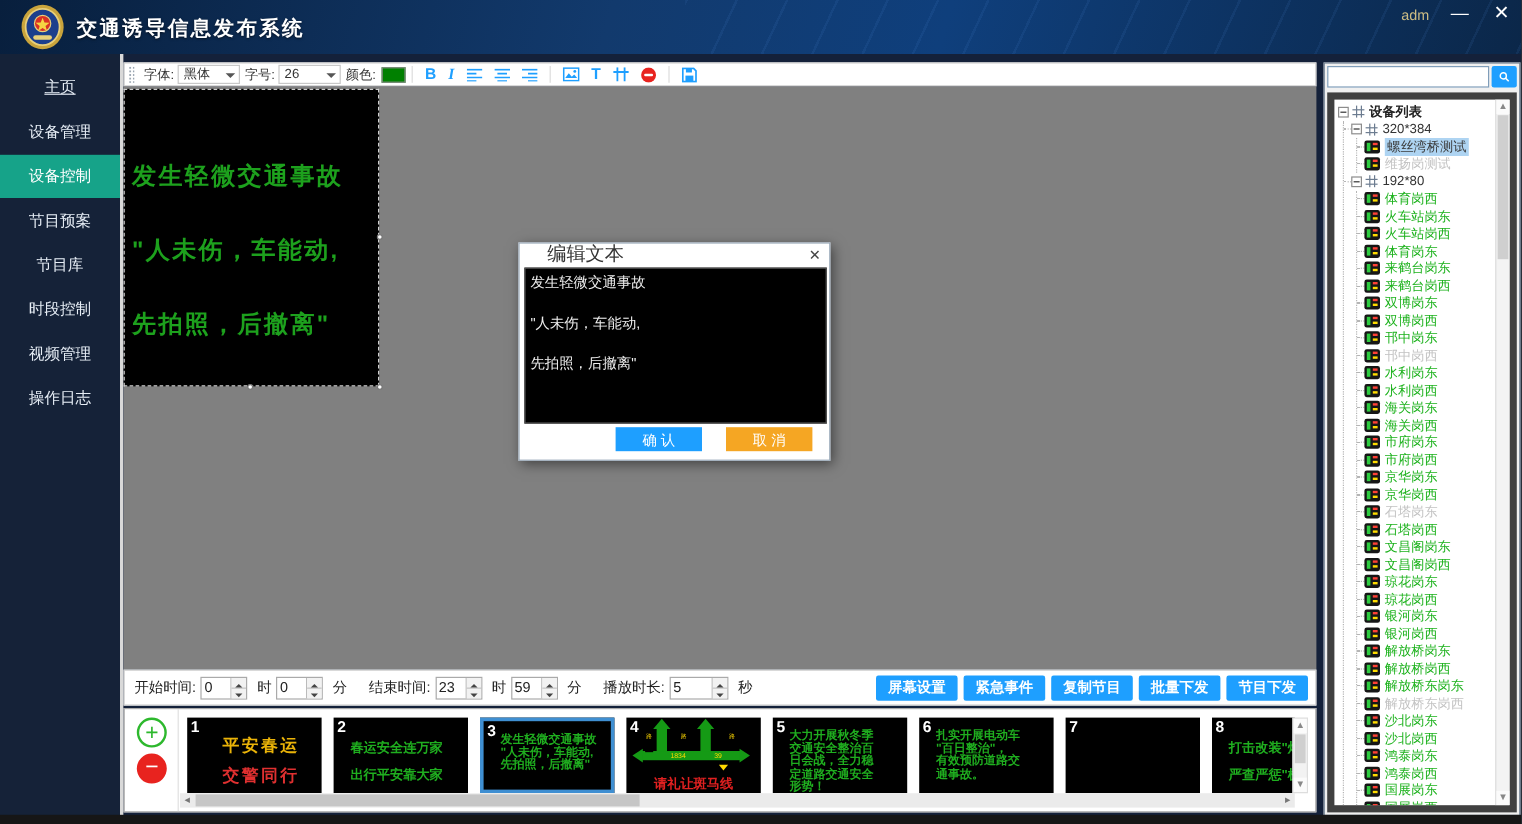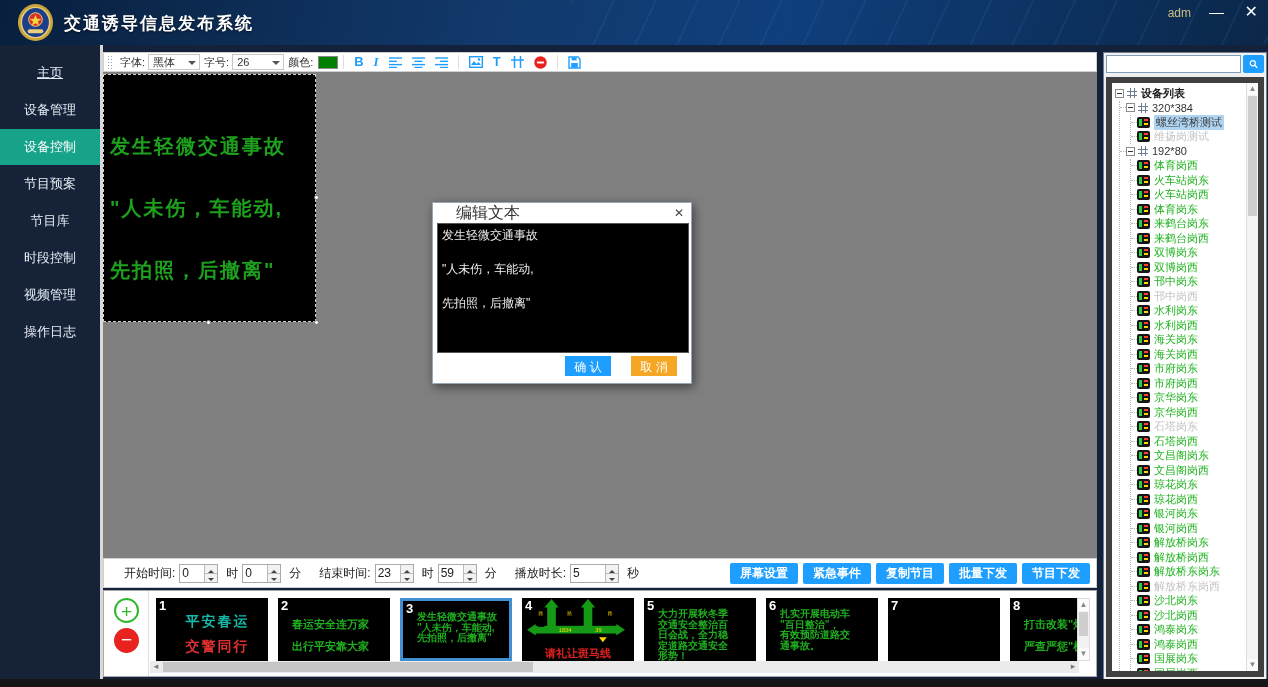--- a/index.html
+++ b/index.html
@@ -55,21 +55,21 @@
   .h-r{right:-4px;top:120px;}.h-b{left:102px;bottom:-4px;}.h-br{right:-4px;bottom:-4px;}
 
   
   .dialog{position:absolute;left:329px;top:130px;width:260px;height:182px;background:#fff;
     border:1px solid #98a8b8;box-shadow:2px 3px 10px rgba(0,0,0,.5);}
   .dlg-title{height:34px;line-height:20px;font-size:16px;color:#333;padding-left:23px;}
   .dlg-close{position:absolute;right:7px;top:3px;font-size:12px;color:#444;}
   .dlg-text{position:absolute;left:4px;top:20px;width:252px;height:130px;background:#000;
     border:1px solid #555;color:#eee;font-size:12px;padding:3px 4px;line-height:17px;overflow:hidden;}
   .dlg-btns{position:absolute;left:0;bottom:7px;width:100%;display:flex;justify-content:flex-end;gap:20px;padding-right:14px;}
-  .dlg-btn{width:46px;height:20px;border:none;color:#fff;font-size:12px;line-height:20px;text-align:center;}
+  .dlg-btn{width:72px;height:20px;border:none;color:#fff;font-size:12px;line-height:20px;text-align:center;}
   .btn-ok{background:#1e9fff;}
   .btn-cancel{background:#f5a623;}
 
   
   .timerow{position:absolute;left:0;top:513px;width:994px;height:30px;background:#fff;
     border:1px solid #d0d0d0;display:flex;align-items:center;font-size:12px;color:#222;padding:0 6px;}
   .t-label{margin:0 4px 0 8px;}
   .spinbox{display:inline-flex;border:1px solid #aaa;height:19px;background:#fff;align-items:stretch;}
   .spin-val{width:24px;padding:0 2px;line-height:17px;font-size:12px;}
   .spin-arrows{width:13px;border-left:1px solid #bbb;display:flex;flex-direction:column;}
@@ -267,21 +267,21 @@
             <div>先拍照，后撤离"</div>
           </div>
         <div class="dlg-btns">
           <button class="dlg-btn btn-ok">确 认</button>
           <button class="dlg-btn btn-cancel">取 消</button>
         </div>
       </div>
     </div>
 
     <div class="timerow">
-      <span class="t-label" style="margin-left:14px">开始时间:</span>
+      <span class="t-label" style="margin-left:2px">开始时间:</span>
       <span class="spinbox">
           <span class="spin-val">0</span>
           <span class="spin-arrows">
             <i class="up"></i>
             <i class="dn"></i>
           </span>
         </span>
       <span class="t-label">时</span>
       <span class="spinbox">
           <span class="spin-val">0</span>
@@ -328,21 +328,21 @@
 
     <div class="strip">
       <div class="strip-ctl">
         <div class="circle-btn plus">+</div>
         <div class="circle-btn minus">−</div>
       </div>
       <div class="thumbs">
           <div class="thumb" style="left: 6px;">
             <span class="thumb-num">1</span>
             <div class="thumb-lines big">
-              <div style="color: #14b8a6;">平安春运</div>
+              <div style="color: #eab308;">平安春运</div>
               <div style="color: rgb(224, 48, 48);">交警同行</div>
             </div>
           </div>
           <div class="thumb" style="left: 128px;">
             <span class="thumb-num">2</span>
             <div class="thumb-lines spaced">
               <div style="color: rgb(31, 174, 31);">春运安全连万家</div>
               <div style="color: rgb(31, 174, 31);">出行平安靠大家</div>
             </div>
           </div>

